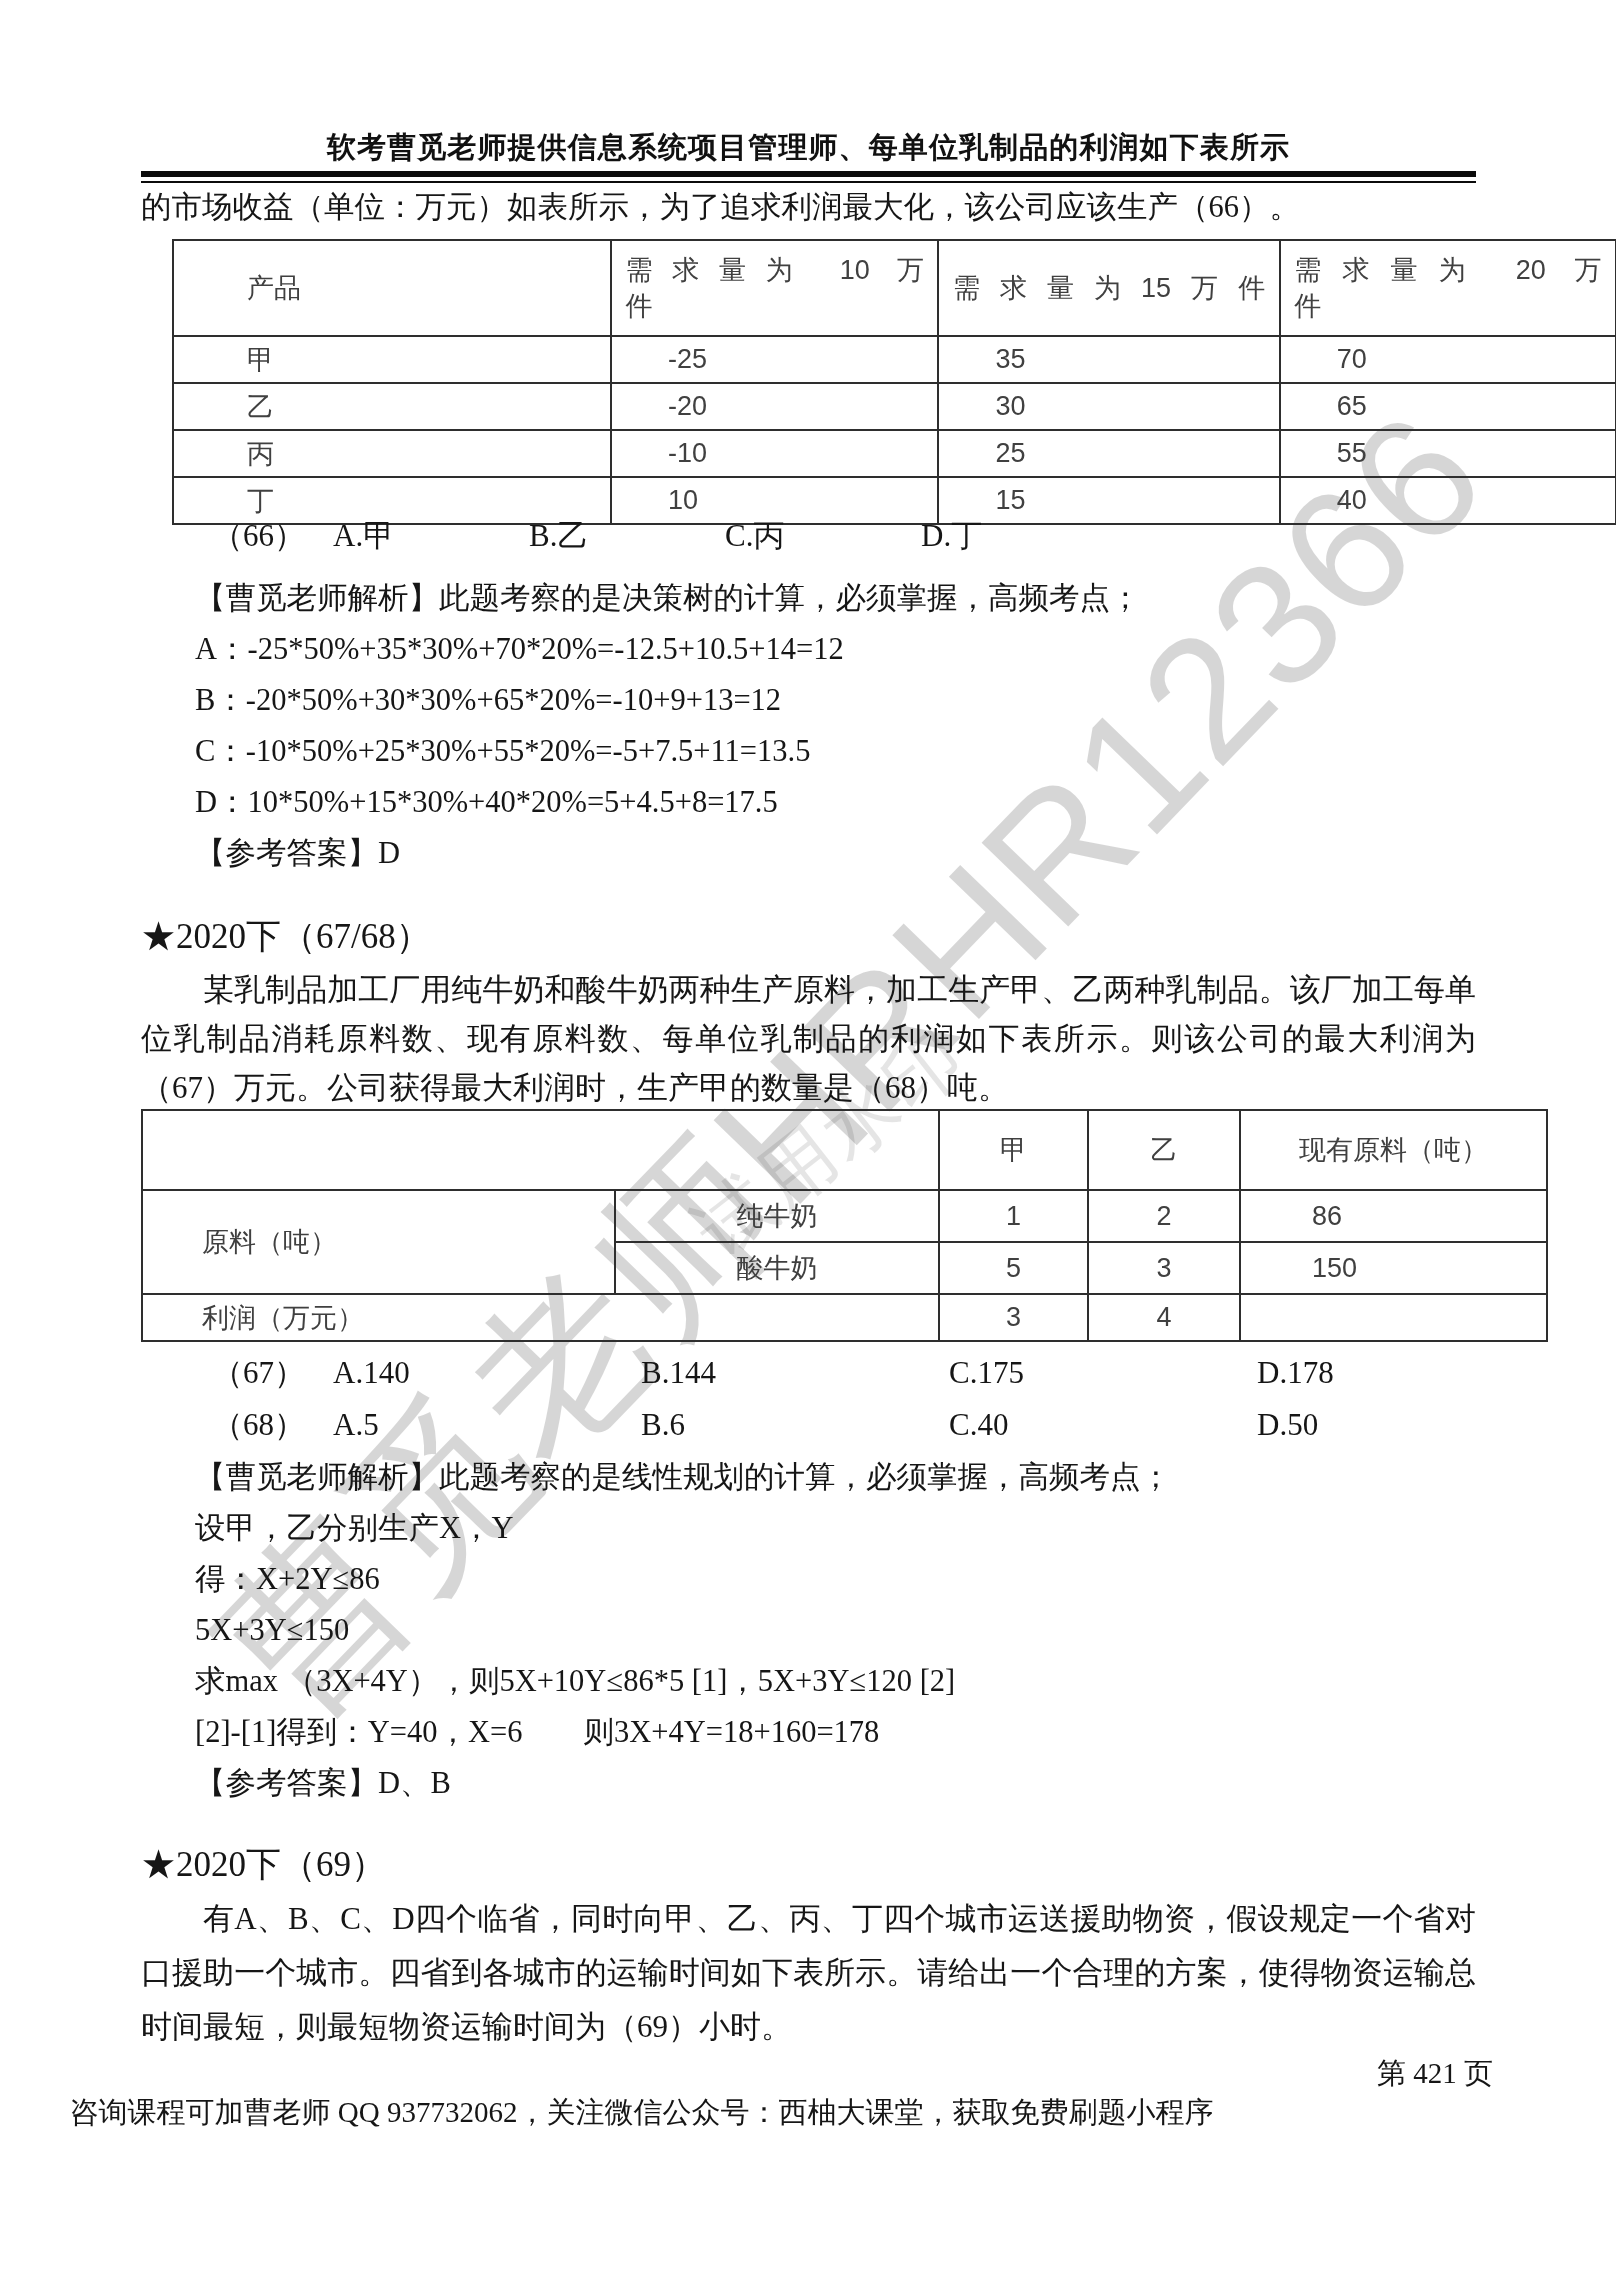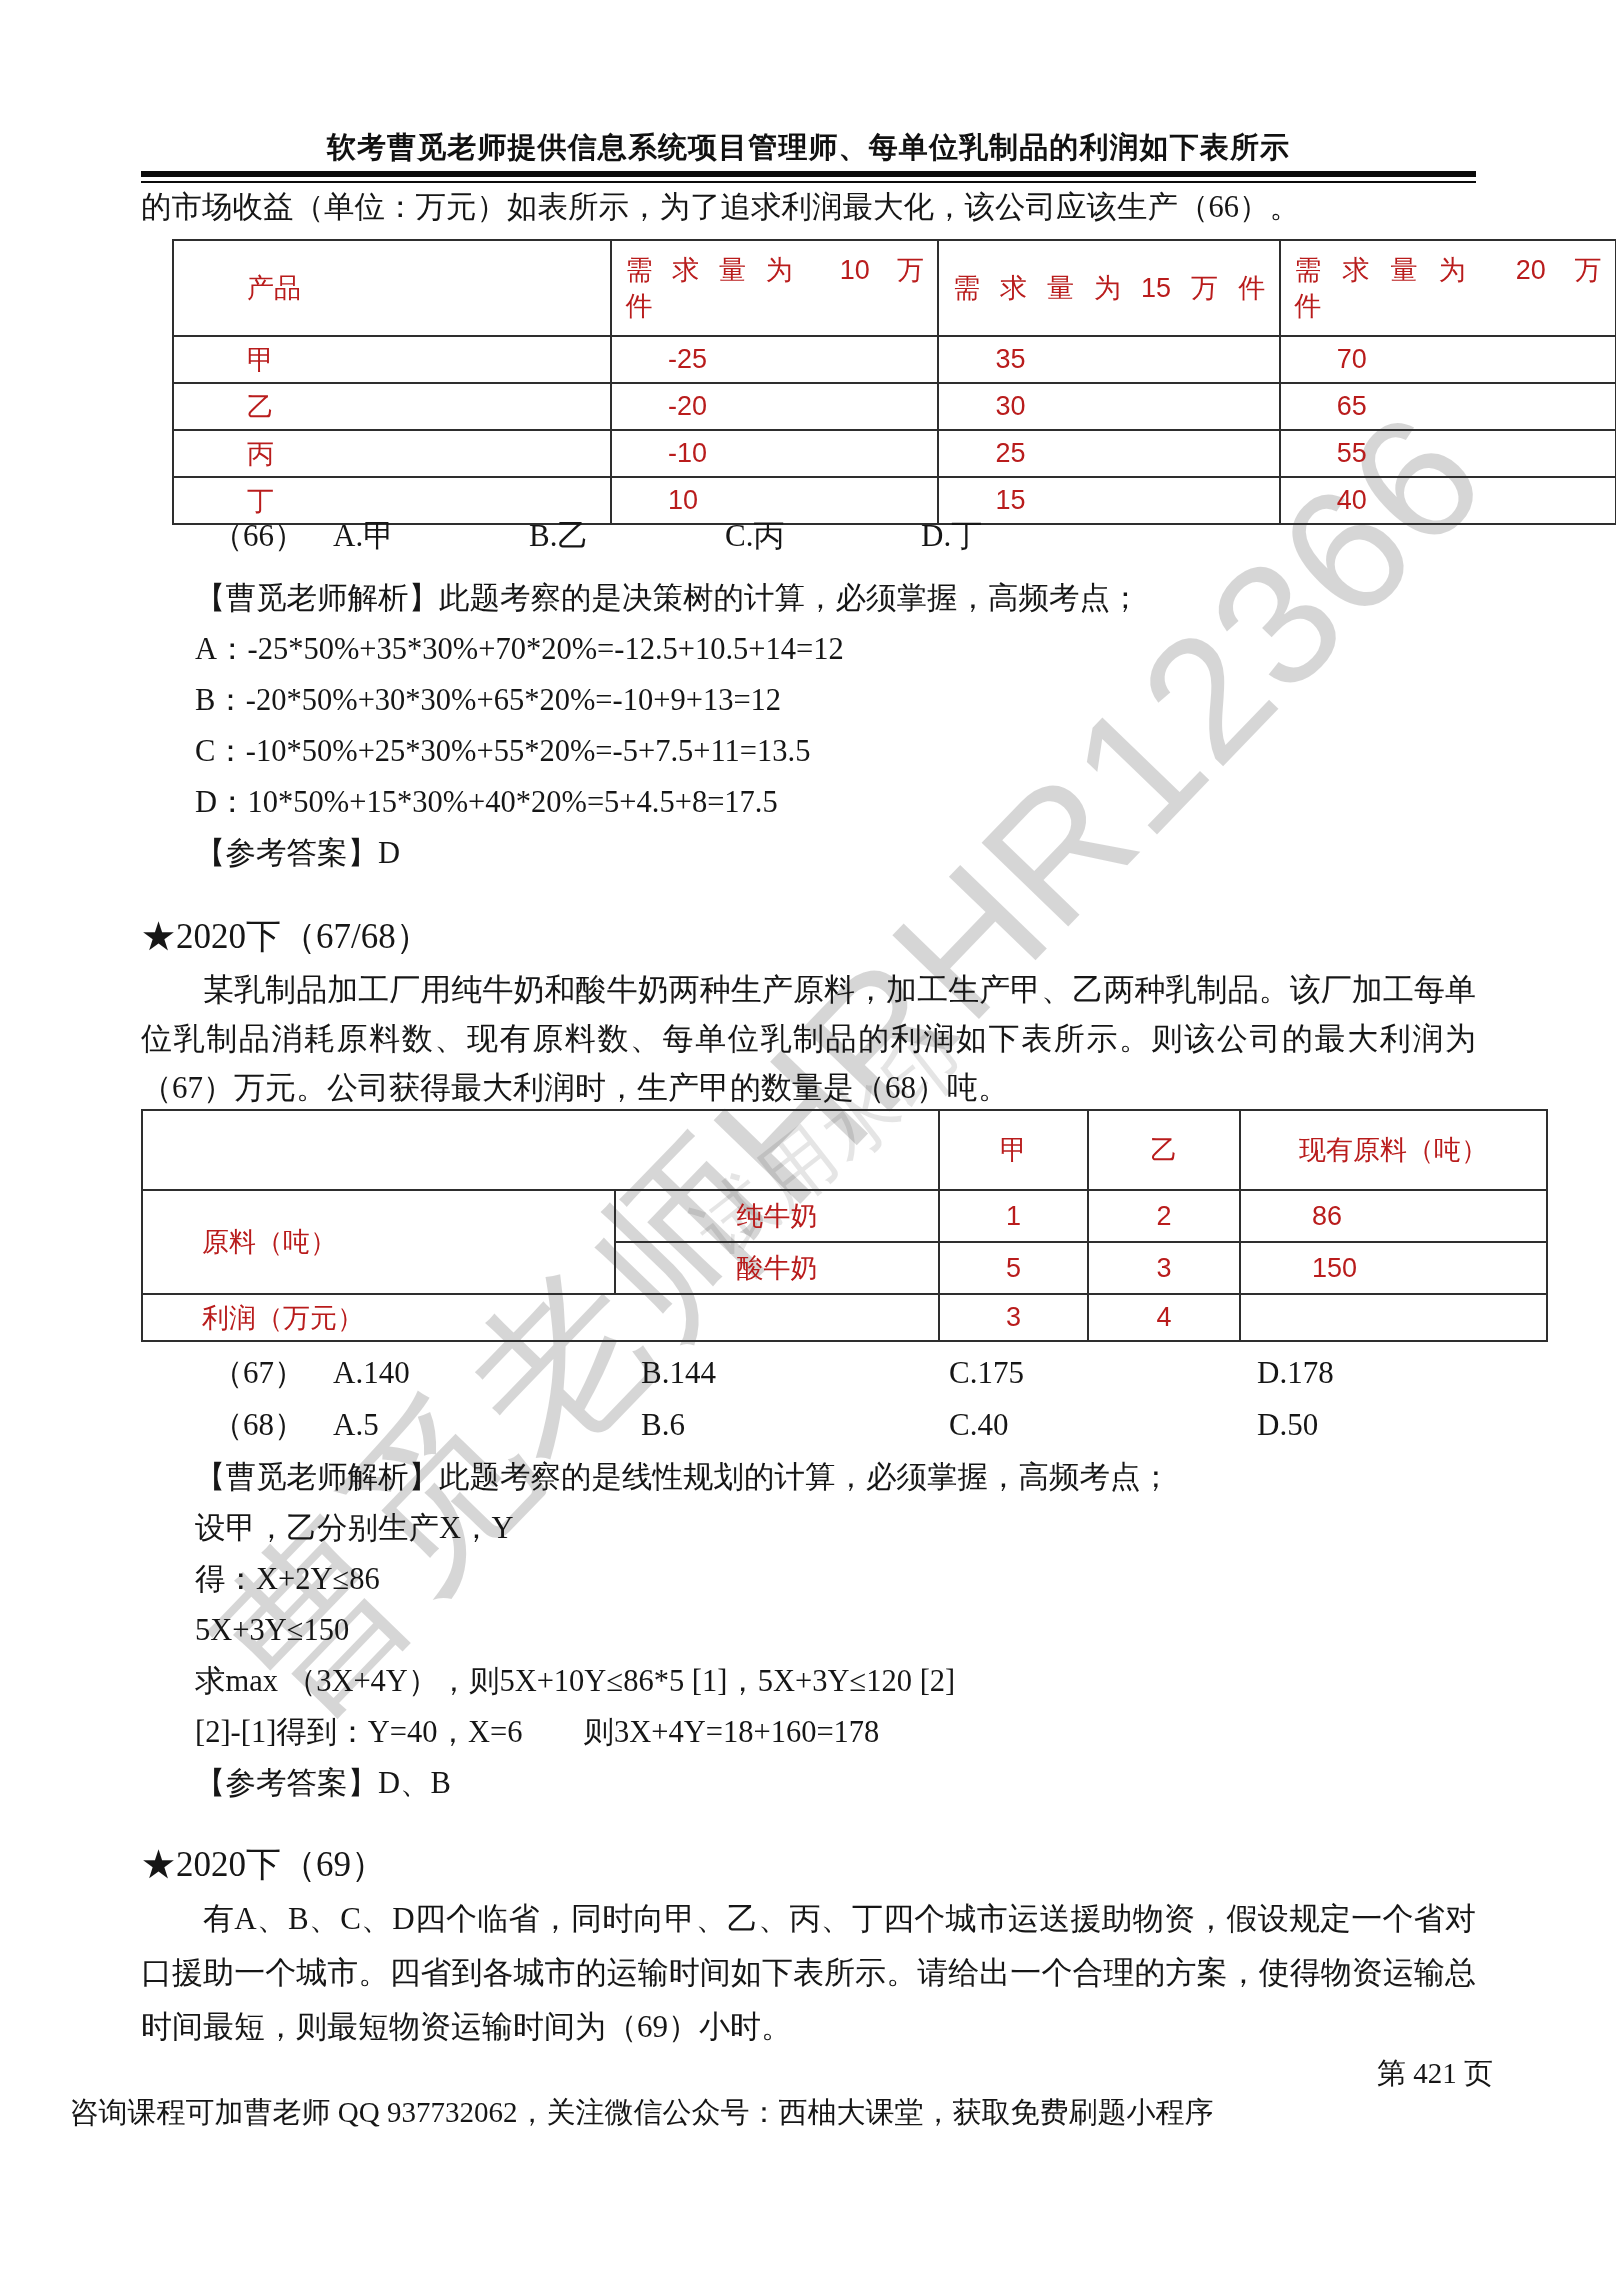--- a/index.html
+++ b/index.html
@@ -37,21 +37,21 @@
   .ind{text-indent:62px;}
   .ana{position:absolute;left:195px;font-size:30.5px;line-height:51px;}
   .ana div{white-space:nowrap;}
   .sect{position:absolute;left:141px;font-size:35px;line-height:47px;font-weight:500;white-space:nowrap;}
   .optrow{position:absolute;left:212px;font-size:31px;line-height:38px;white-space:nowrap;}
   .optrow .lbl{display:inline-block;width:121px;}
   .optrow .o347{display:inline-block;width:196px;}
   .optrow .o545{display:inline-block;width:308px;}
   
   table{border-collapse:collapse;position:absolute;
-    font-family:"Liberation Sans","DejaVu Sans",sans-serif;color:#b91c1c;font-size:27px;}
+    font-family:"Liberation Sans","DejaVu Sans",sans-serif;color:#404040;font-size:27px;}
   td,th{border:2.3px solid #2e2e2e;font-weight:normal;vertical-align:middle;padding:0;}
   .t1{left:172px;top:239px;}
   .t1 .c0{width:364px;} .t1 .c1{width:299px;} .t1 .c2{width:313px;} .t1 .c3{width:308px;}
   .t1 .hrow th{height:85px;}
   .t1 .drow td{height:45px;}
   .th-left{text-align:left;padding-left:73px;}
   .th-just{text-align:justify;text-align-last:justify;white-space:pre-line;padding:4.5px 13.5px;}
   .td-name{text-align:left;padding-left:73px;}
   .td-num{text-align:left;padding-left:56px;}
   .t2{left:141px;top:1109px;}

